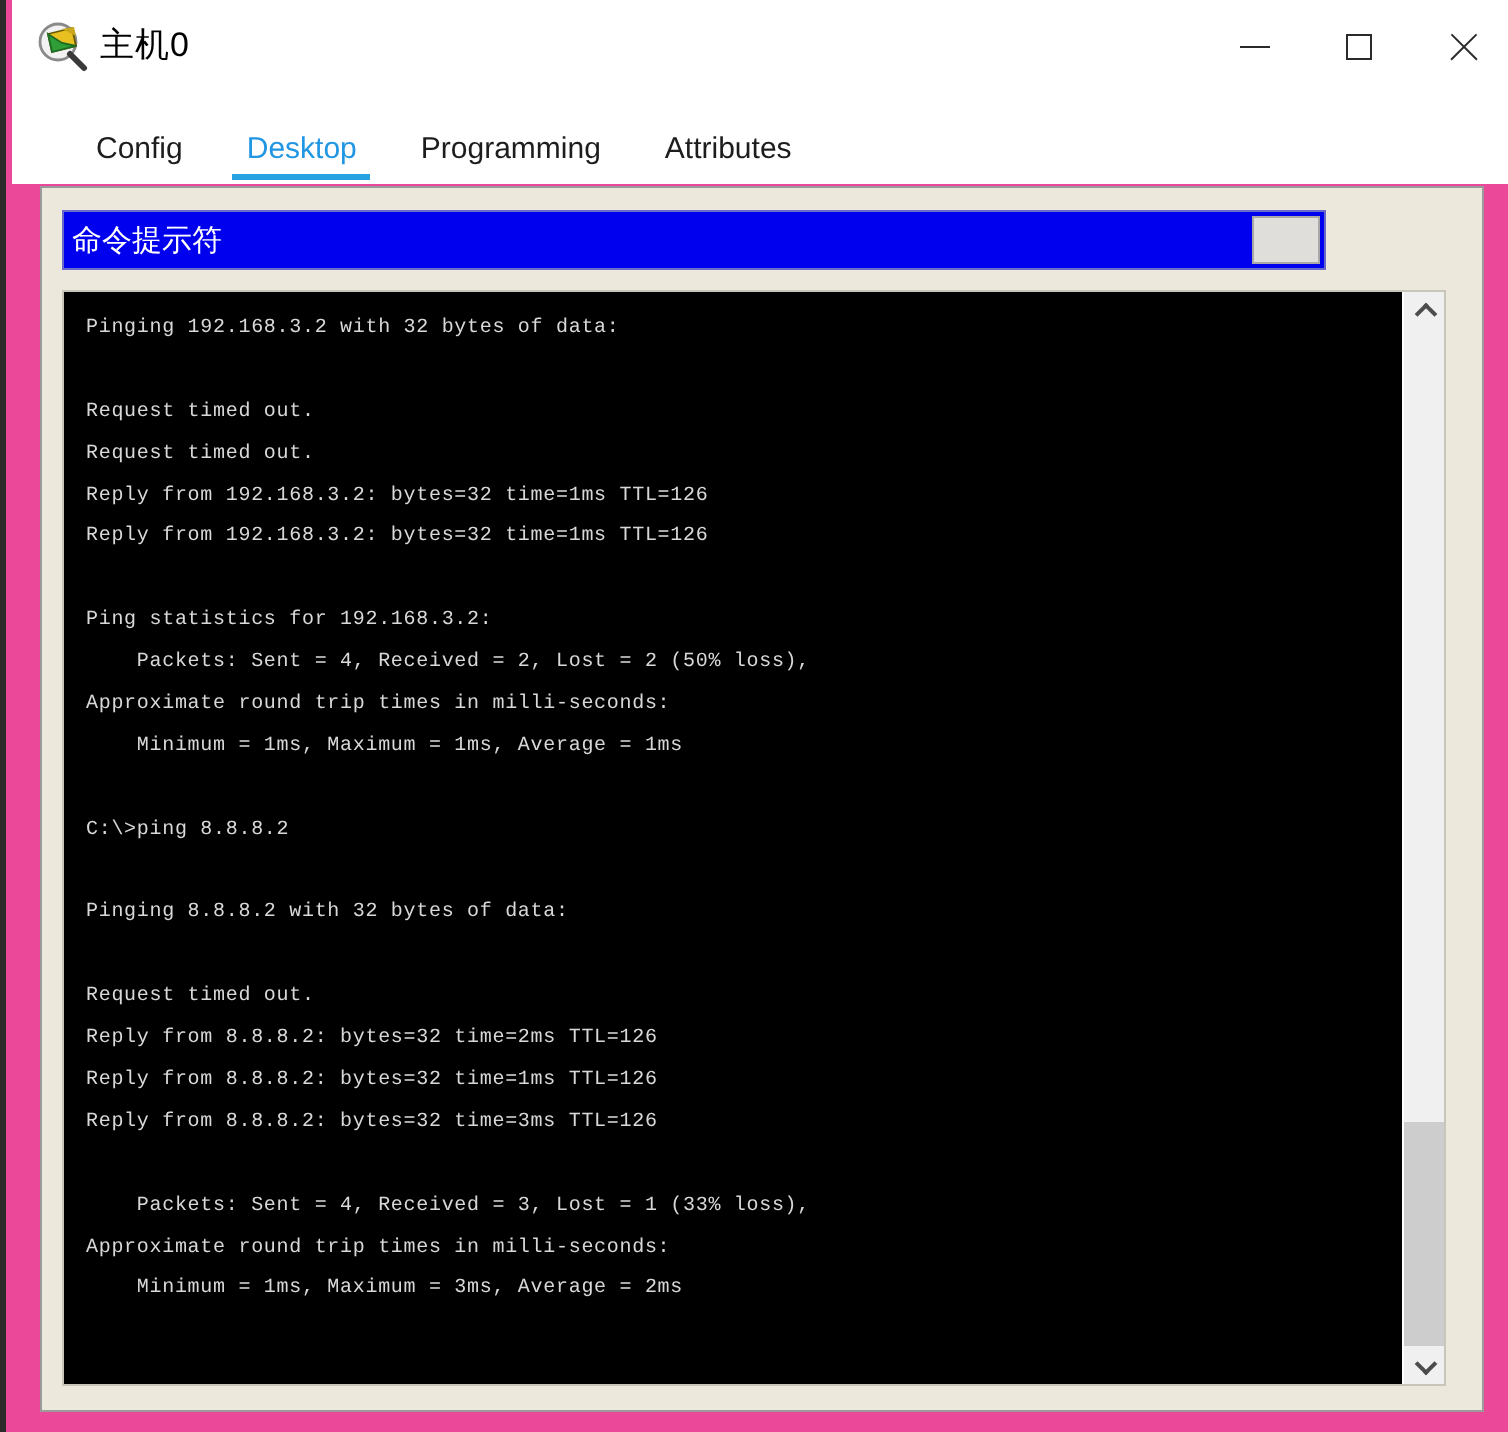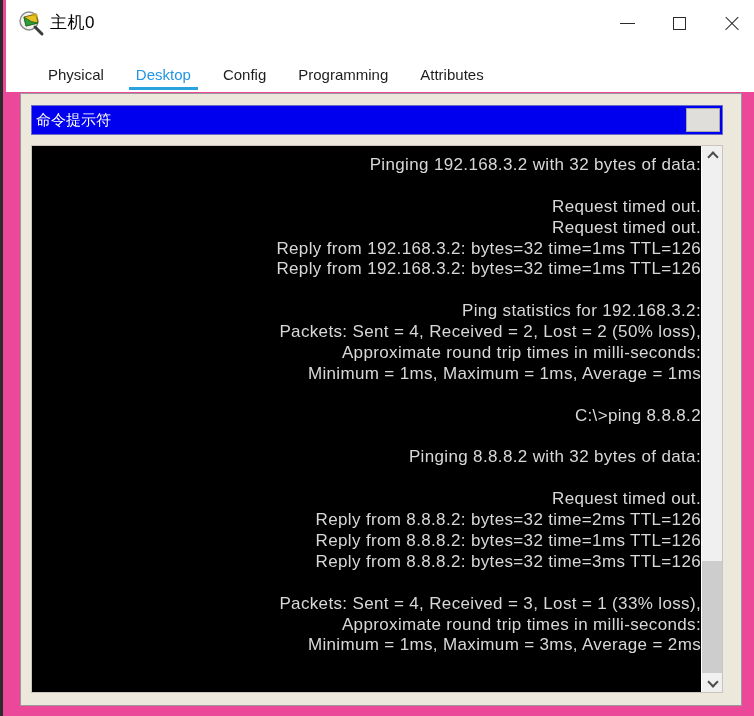--- a/index.html
+++ b/index.html
@@ -154,21 +154,21 @@
     background: #ece9dc;
     border: 1px solid #9a9a9a;
     box-sizing: border-box;
   }
 
   
   .blue-bar {
     position: absolute;
     left: 10px;
     top: 11px;
-    width: 692px;
+    width: 632px;
     height: 30px;
     background: #0000ee;
     border: 1px solid #6a6ac8;
     box-sizing: border-box;
     display: flex;
     align-items: center;
   }
   .blue-bar-title {
     color: #ffffff;
     font-size: 15px;
@@ -204,27 +204,26 @@
   .terminal {
     flex: 1 1 auto;
     background: #000000;
     overflow: hidden;
     position: relative;
     padding: 9px 0 0 11px;
     box-sizing: border-box;
   }
   .term-line {
     color: #d8d8d8;
-    font-family: Liberation Sans, sans-serif;
-    font-size: 17px;
+    font-family: Liberation Mono, monospace;
+    font-size: 10px;
     line-height: 20.9px;
     white-space: pre;
     letter-spacing: 0.35px;
     height: 20.9px;
-    text-align: right;
   }
 
   
   .scrollbar {
     flex: 0 0 20px;
     width: 20px;
     background: #f0f0f0;
     position: relative;
     border-left: 1px solid #ffffff;
   }
@@ -301,23 +300,22 @@
         <span class="glyph-max"></span>
       </button>
       <button class="win-btn">
         <span class="glyph-close"></span>
       </button>
     </div>
   </div>
 
   <div class="tabstrip">
     <div class="tabs">
-      <button class="tab">Physical</button>
+      <button class="tab">Config</button>
       <button class="tab active">Desktop</button>
-      <button class="tab">Config</button>
       <button class="tab">Programming</button>
       <button class="tab">Attributes</button>
     </div>
   </div>
 
   <div class="panel">
 
     <div class="blue-bar">
       <span class="blue-bar-title">命令提示符</span>
       <button class="blue-bar-btn"></button>

